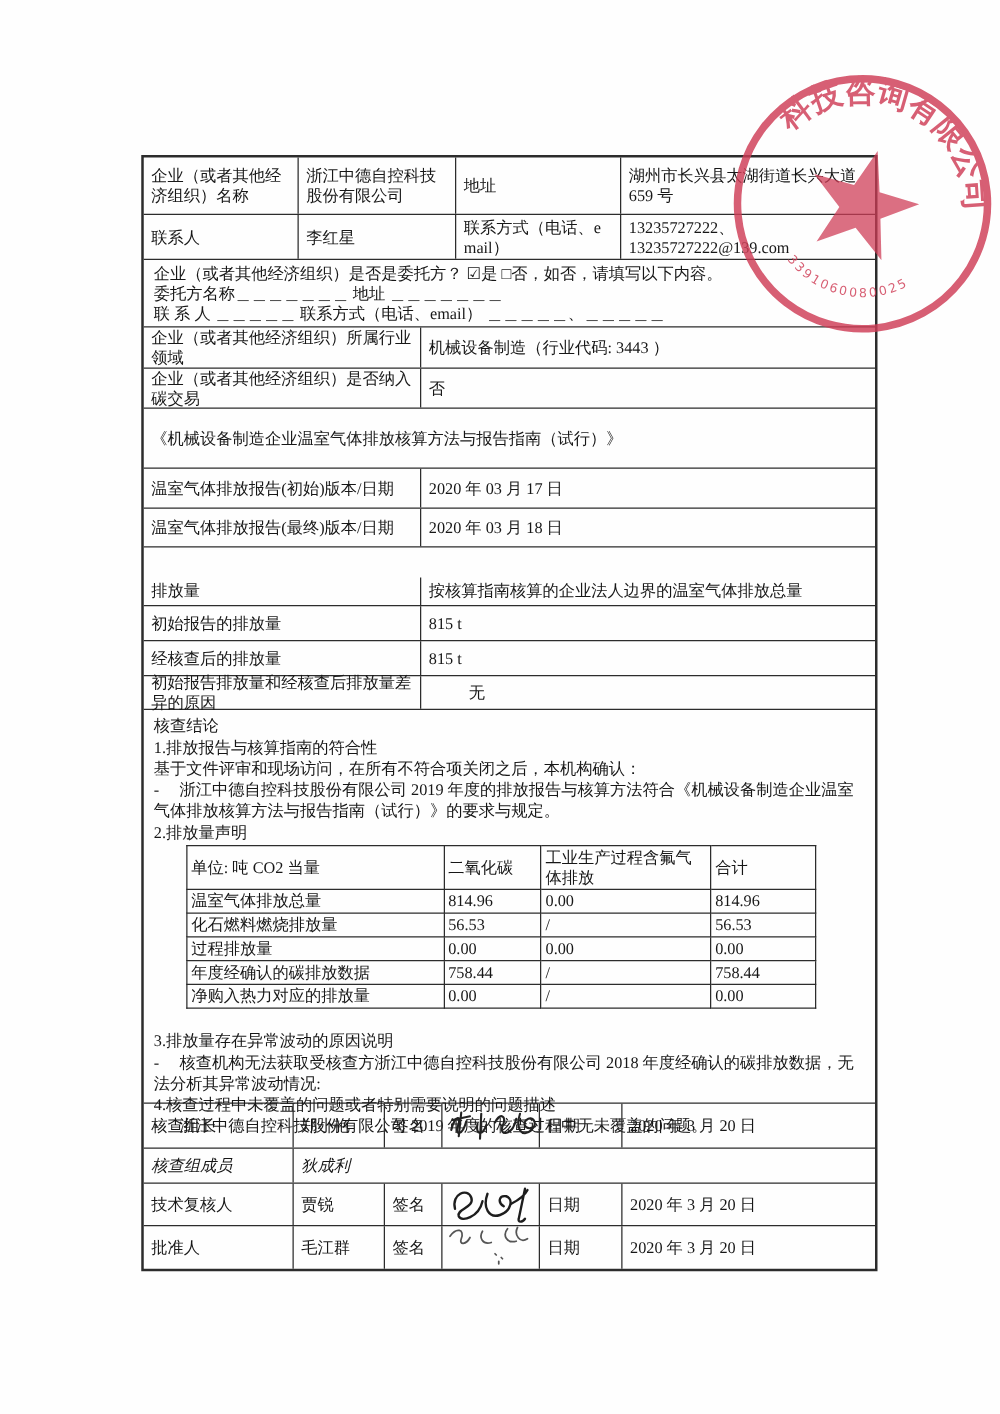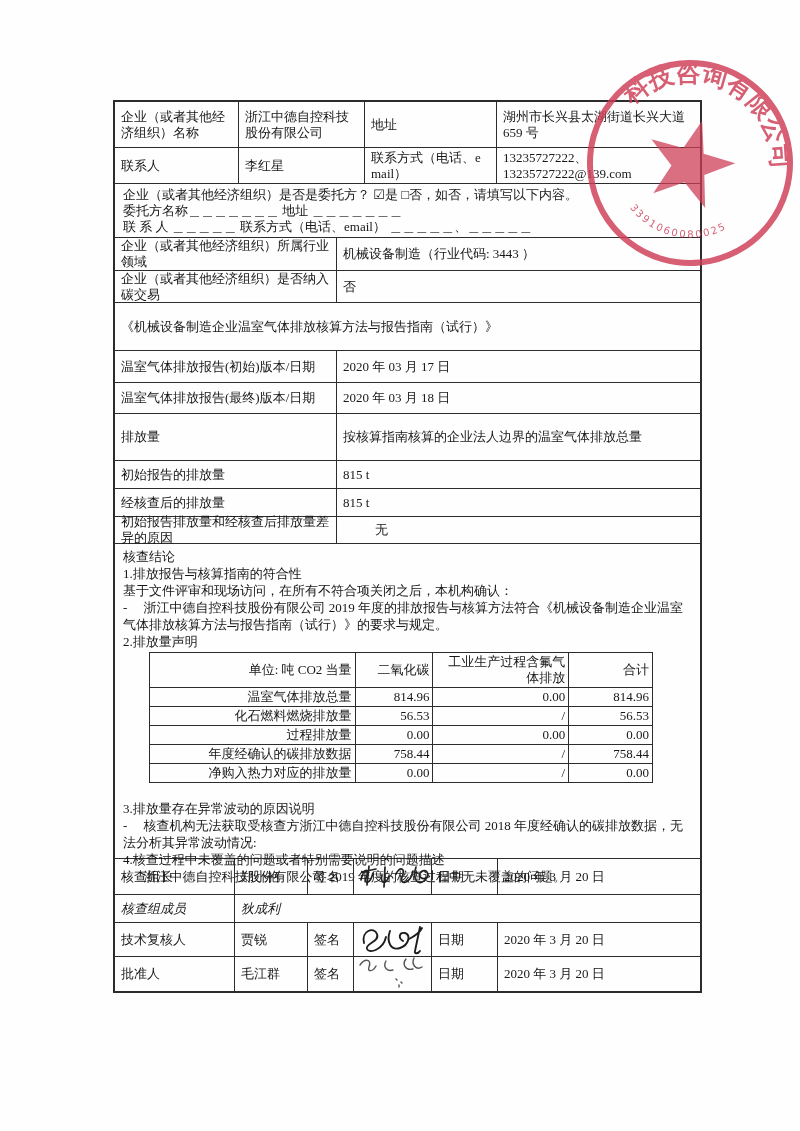--- a/index.html
+++ b/index.html
@@ -3,45 +3,45 @@
 <meta charset="utf-8">
 <style>
   * { margin:0; padding:0; box-sizing:border-box; }
   html,body { background:#ffffff; }
   .sheet {
     position:relative; width:800px; height:1131px; background:#fefefe;
     font-family:"Liberation Serif","DejaVu Serif",serif;
     color:#171717; overflow:hidden;
   }
   .main-table {
-    position:absolute; left:113px; top:100px; width:589px;
+    position:absolute; left:113px; top:124px; width:589px;
     border:2px solid #2c2c2c; font-size:13px; line-height:16px;
     word-break:break-all;
   }
   .tr { display:flex; border-bottom:1px solid #2c2c2c; }
   .tr:last-child { border-bottom:none; }
   .td { border-right:1px solid #2c2c2c; padding:3px 6px;
         display:flex; flex-direction:column; justify-content:center; }
   .td:last-child { border-right:none; }
   
   .c1 { width:124px; } .c2 { width:126px; } .c3 { width:132px; } .c4 { flex:1; }
   
   .l2 { width:222px; } .v2 { flex:1; }
   .h46 { height:46px; } .h36 { height:36px; } .h54 { height:54px; }
   .h33 { height:33px; } .h32 { height:32px; } .h48 { height:48px; }
-  .h31 { height:31px; } .h47 { height:47px; } .h28 { height:28px; }
+  .h31 { height:31px; } .h47 { height:47px;align-items:flex-end; } .h28 { height:28px; }
   .h27 { height:27px;gap:32px; }
   .full { flex:1; padding:3px 8px; justify-content:center; }
   .line { display:block; }
   
   .concl { height:314px; padding:4px 8px 0 8px; display:block; line-height:17px; }
   .concl .cline { display:block; }
   table.em {
     border-collapse:collapse; margin:2px 0 5px 26px; width:504px;
-    text-align:right; font-size:13px; line-height:16px;
+    text-align:left; font-size:13px; line-height:16px;
   }
   table.em th, table.em td { border:1px solid #2c2c2c; padding:1px 3px; font-weight:normal; }
   table.em th:nth-child(1), table.em td:nth-child(1) { width:206px; }
   table.em th:nth-child(2), table.em td:nth-child(2) { width:78px; }
   table.em th:nth-child(3), table.em td:nth-child(3) { width:136px; }
   table.em th:nth-child(4), table.em td:nth-child(4) { width:84px; }
   .gap { height:12px; }
   
   .s-role { width:120px; } .s-name { width:73px; } .s-sign { width:46px; }
   .s-script { width:78px; padding:0 2px; overflow:visible; justify-content:center; }

